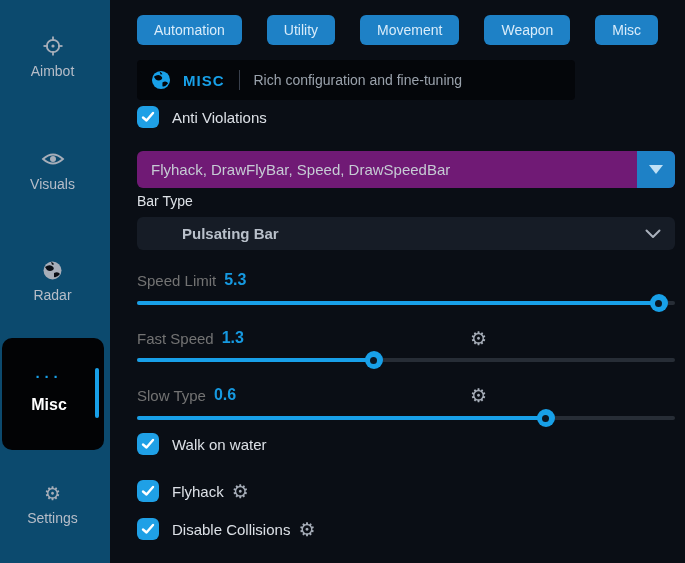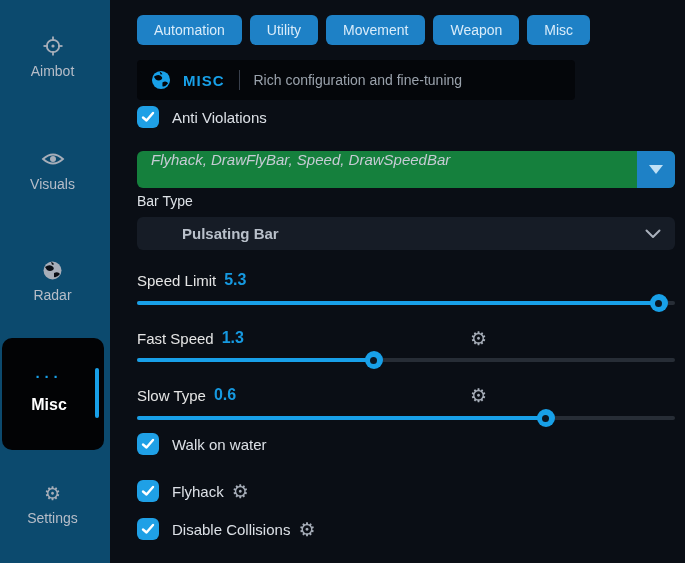--- a/index.html
+++ b/index.html
@@ -15,53 +15,53 @@
   .side-card .dots{position:absolute;top:30px;left:0;right:8px;text-align:center;color:#18a0e8;font-size:15px;font-weight:bold;letter-spacing:4px;}
   .side-card .lbl{position:absolute;top:58px;left:0;right:8px;text-align:center;color:#ffffff;font-weight:bold;font-size:16px;}
   .side-card .accent{position:absolute;right:5px;top:30px;width:4px;height:50px;background:#18a0e8;border-radius:2px;}
   .gear-glyph{font-size:19px;line-height:1;color:#a7aeb9;}
 
   
   .main{position:relative;flex:1;padding-left:27px;padding-right:10px;}
   .content{width:538px;}
 
   
-  .tabs{display:flex;gap:8px;margin-top:15px;}
+  .tabs{display:flex;gap:25px;margin-top:15px;}
   .tab{height:30px;background:#1e81c6;border-radius:6px;display:flex;align-items:center;justify-content:center;padding:0 17px;color:#d9ecfa;font-size:14px;cursor:pointer;white-space:nowrap;}
 
   
   .hdr{margin-top:15px;width:438px;height:40px;background:#04060a;border-radius:4px;display:flex;align-items:center;padding:0 14px;}
   .hdr .globe{width:20px;height:20px;flex:0 0 20px;}
   .hdr .title{margin-left:12px;color:#18a0e8;font-weight:bold;font-size:15px;letter-spacing:1px;}
   .hdr .divider{width:1px;height:20px;background:#39404d;margin:0 14px;}
   .hdr .sub{color:#9aa2ac;font-size:14px;white-space:nowrap;}
 
   
   .chk-row{display:flex;align-items:center;height:24px;cursor:pointer;}
   .chk{width:22px;height:22px;background:#1fa0e6;border-radius:6px;display:flex;align-items:center;justify-content:center;flex:0 0 22px;}
   .chk svg{display:block;}
   .chk-row .lbl{margin-left:13px;color:#dce0e6;font-size:15px;}
   .chk-row .gear-glyph{margin-left:8px;cursor:pointer;}
 
   
-  .mselect{margin-top:22px;width:538px;height:37px;background:#15803d;border-radius:6px;display:flex;align-items:flex-start;overflow:hidden;cursor:pointer;font-style:italic;}
+  .mselect{margin-top:22px;width:538px;height:37px;background:#701a75;border-radius:6px;display:flex;align-items:center;overflow:hidden;cursor:pointer;}
   .mselect .val{flex:1;padding-left:14px;color:#c6cbd4;font-size:15px;white-space:nowrap;overflow:hidden;}
   .mselect .btn{width:38px;height:37px;background:#1e81c6;display:flex;align-items:center;justify-content:center;flex:0 0 38px;cursor:pointer;}
   .tri-down{width:0;height:0;border-left:7px solid transparent;border-right:7px solid transparent;border-top:9px solid #bfe0f5;}
 
   .field-label{margin-top:5px;height:16px;color:#dfe3e8;font-size:14px;}
 
   
   .select{margin-top:8px;width:538px;height:33px;background:#161c26;border-radius:6px;display:flex;align-items:center;justify-content:space-between;padding:0 14px;cursor:pointer;}
   .select .val{color:#b9c0ca;font-size:15px;font-weight:bold;margin-left:31px;}
   .select svg{display:block;}
 
   
   .slider-label-row{position:relative;margin-top:6px;height:20px;display:flex;align-items:center;}
-  .slider-label-row .lbl{color:#e5e5e5;font-size:15px;}
+  .slider-label-row .lbl{color:#737373;font-size:15px;}
   .slider-label-row .val{color:#1699e0;font-size:16px;font-weight:bold;margin-left:8px;}
   .slider-label-row .gear-abs{position:absolute;left:333px;top:1px;cursor:pointer;}
   .slider{position:relative;width:538px;height:20px;cursor:pointer;}
   .slider .track{position:absolute;left:0;right:0;top:8px;height:4px;background:#272d36;border-radius:2px;}
   .slider .fill{position:absolute;left:0;top:8px;height:4px;background:#18a0e8;border-radius:2px;}
   .slider .handle{position:absolute;top:1px;width:18px;height:18px;margin-left:-9px;background:#18a0e8;border-radius:50%;display:flex;align-items:center;justify-content:center;}
   .slider .handle::after{content:"";width:7px;height:7px;border-radius:50%;background:#0a1622;}
 
   .mt17{margin-top:5px}.mt20{margin-top:20px}.mt8{margin-top:8px}.mt7{margin-top:15px}
   .mt3{margin-top:3px}.mt2{margin-top:2px}.mt4{margin-top:4px}.mt23{margin-top:23px}.mt14{margin-top:14px}

